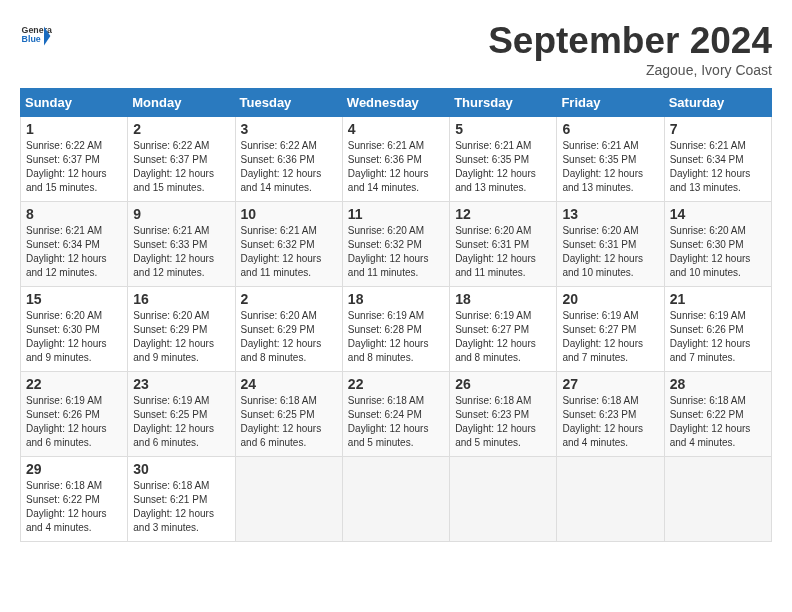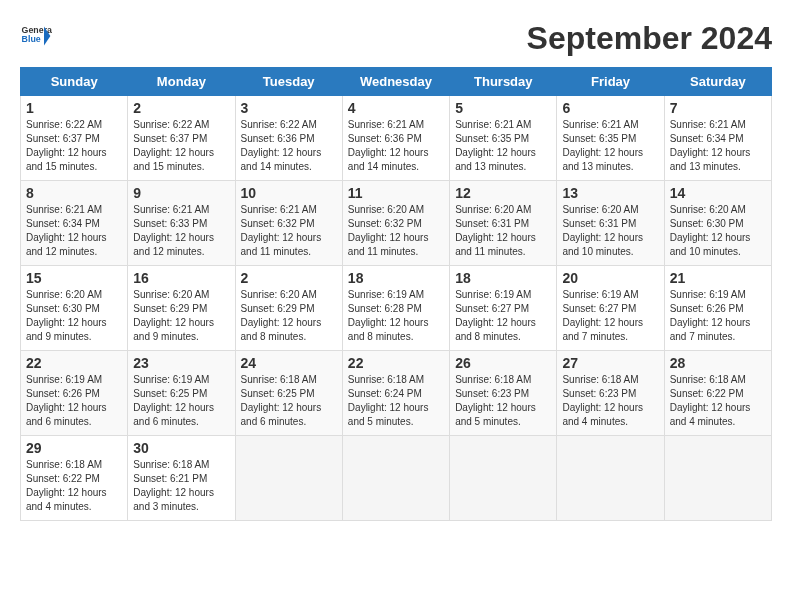--- a/index.html
+++ b/index.html
@@ -22,40 +22,40 @@
       gap: 4px;
     }
     .logo-icon {
       width: 32px;
       height: 32px;
     }
     .title-section {
       text-align: right;
     }
     .month-title {
-      font-size: 32px;
+      font-size: 37px;
       font-weight: bold;
       color: #333;
     }
     .location {
       font-size: 14px;
       color: #555;
     }
     table {
       width: 100%;
       border-collapse: collapse;
       table-layout: fixed;
     }
     th {
       background-color: #2a7abf;
       color: #fff;
       font-size: 13px;
       font-weight: bold;
       padding: 6px 4px;
-      text-align: center;
+      text-align: left;
       border: 1px solid #2a7abf;
     }
     td {
       border: 1px solid #ddd;
       vertical-align: top;
       padding: 4px 5px;
       font-size: 10.5px;
       color: #333;
       height: 85px;
       background: #fff;
@@ -83,20 +83,21 @@
 <div class="header">
   <div class="logo">
     <svg class="logo-icon" viewBox="0 0 40 40">
       <text x="2" y="16" font-size="11" font-weight="bold" fill="#333">General</text>
       <text x="2" y="28" font-size="11" font-weight="bold" fill="#1a6bbf">Blue</text>
       <polygon points="30,8 38,20 30,32" fill="#1a6bbf"></polygon>
     </svg>
   </div>
   <div class="title-section">
     <div class="month-title">September 2024</div>
+    <div class="location">Zagoue, Ivory Coast</div>
   </div>
 </div>
 
 <table>
   <thead>
     <tr>
       <th>Sunday</th>
       <th>Monday</th>
       <th>Tuesday</th>
       <th>Wednesday</th>

